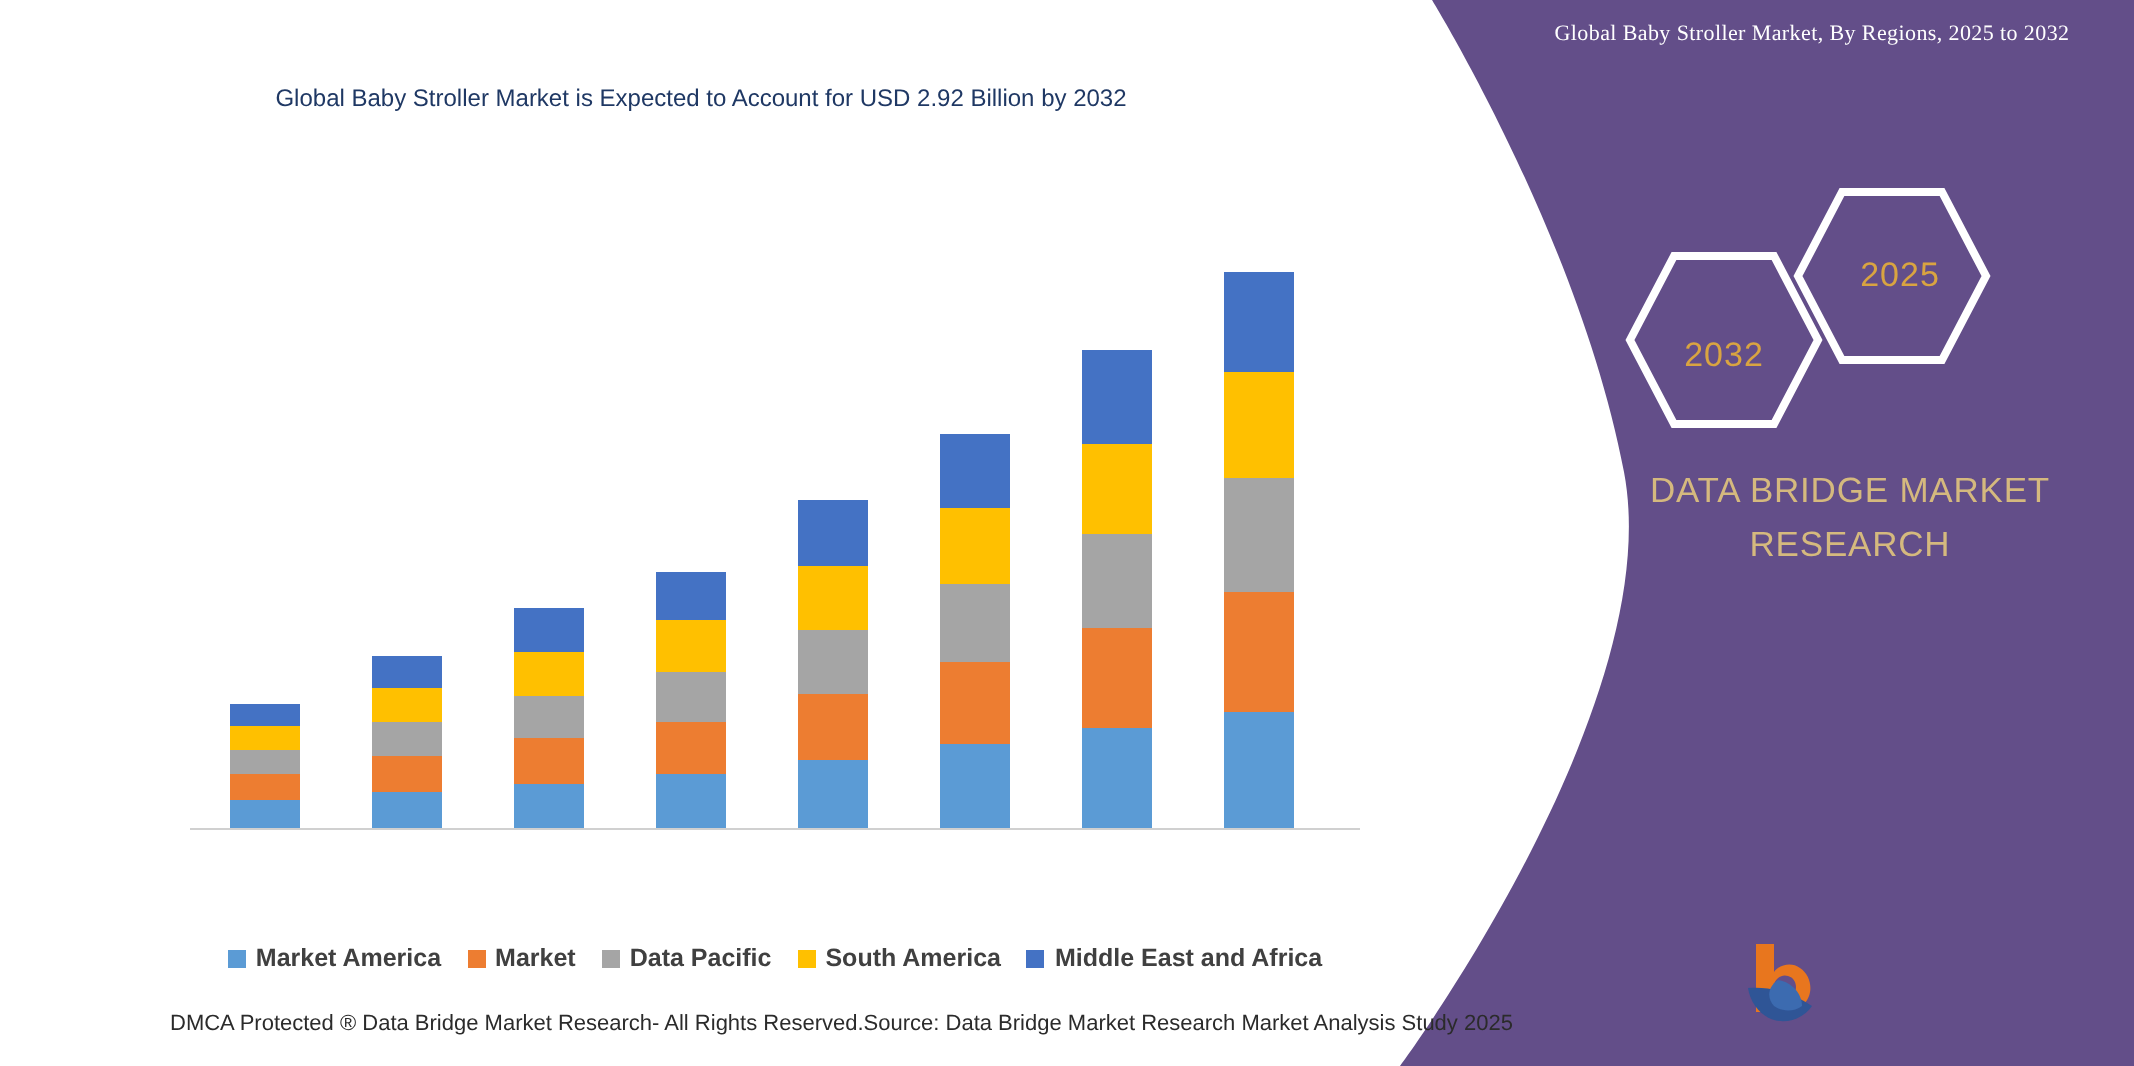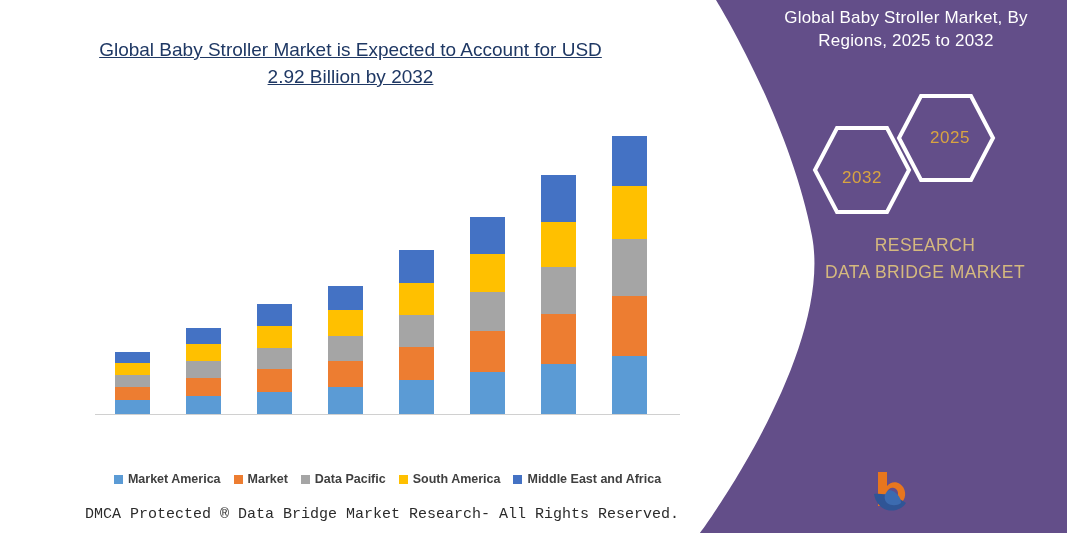--- a/index.html
+++ b/index.html
@@ -4,54 +4,54 @@
 <style>
   html,body{margin:0;padding:0;}
   body{width:1067px;height:533px;background:#ffffff;font-family:"Liberation Sans",sans-serif;overflow:hidden;}
   #root{position:relative;width:1067px;height:533px;background:#fff;}
 
   
   .purple-panel{position:absolute;top:0;left:0;width:1067px;height:533px;pointer-events:none;}
   .purple-panel svg{display:block;}
 
   .panel-title{position:absolute;left:756px;top:6px;width:300px;text-align:center;
-    color:#ffffff;font-size:17px;line-height:23px;font-weight:400;letter-spacing:.2px;}
+    color:#ffffff;font-size:11px;line-height:23px;font-weight:400;letter-spacing:.2px;font-family:Liberation Serif, serif;}
 
   .hex-wrap{position:absolute;left:812px;top:92px;width:190px;height:105px;}
   .hex{position:absolute;}
   .hex-label{position:absolute;width:100%;text-align:center;color:#d9a441;font-size:17px;letter-spacing:.5px;}
 
   .brand-text{position:absolute;left:800px;top:232px;width:250px;text-align:center;
     color:#d5b97e;font-size:17.5px;line-height:27px;letter-spacing:.4px;}
 
   
   .logo{position:absolute;left:872px;top:468px;width:175px;height:46px;}
   .logo-text{position:absolute;left:44px;top:4px;}
   .logo-l1{color:#c9bcd8;font-size:14.5px;letter-spacing:1.2px;font-weight:700;line-height:17px;}
   .logo-l2{color:#a596b6;font-size:7.6px;letter-spacing:2.7px;font-weight:700;line-height:14px;}
 
   
   .chart-title{position:absolute;left:88px;top:36px;width:525px;text-align:center;
-    color:#1f3864;font-size:19px;line-height:27px;font-weight:400;text-decoration:underline;}
+    color:#1f3864;font-size:12px;line-height:27px;font-weight:400;}
 
   .plot{position:absolute;left:95px;top:120px;width:585px;height:295px;}
   .axis-line{position:absolute;left:0;bottom:0;width:585px;height:1px;background:#d0d0d0;}
 
   .bar{position:absolute;bottom:1px;width:35px;}
   .seg{width:100%;display:block;}
 
   .legend{position:absolute;left:95px;top:472px;width:585px;display:flex;
     justify-content:center;align-items:center;gap:13px;}
   .legend-item{display:flex;align-items:center;gap:5px;}
   .legend-swatch{width:9px;height:9px;display:inline-block;}
   .legend-label{font-size:12.5px;font-weight:700;color:#404040;white-space:nowrap;}
 
   .footer{position:absolute;left:85px;top:506px;width:600px;display:flex;
     justify-content:space-between;align-items:center;}
-  .footer span{font-family:Liberation Mono, monospace;font-size:15px;color:#2b2b2b;white-space:nowrap;}
+  .footer span{font-family:Liberation Sans, sans-serif;font-size:11px;color:#2b2b2b;white-space:nowrap;}
 </style>
 </head>
 <body>
 
 <div id="root">
 
   <div class="purple-panel">
     <svg width="1067" height="533" viewBox="0 0 1067 533" xmlns="http://www.w3.org/2000/svg">
       <path d="M 1067 0 L 716 0 C 716 0 790 120 812 236 C 834 352 700 533 700 533 L 1067 533 Z" fill="#634E89"></path>
     </svg>
@@ -65,22 +65,22 @@
     </svg>
     <div class="hex-label" style="left:0;top:76px;width:100px;">2032</div>
 
     <svg class="hex" style="left:84px;top:0;" width="100" height="92" viewBox="0 0 100 92" xmlns="http://www.w3.org/2000/svg">
       <polygon points="25,4 75,4 97,46 75,88 25,88 3,46" fill="#634E89" stroke="#ffffff" stroke-width="4"></polygon>
     </svg>
     <div class="hex-label" style="left:88px;top:36px;width:100px;">2025</div>
   </div>
 
   <div class="brand-text">
+    <div>DATA BRIDGE MARKET</div>
     <div>RESEARCH</div>
-    <div>DATA BRIDGE MARKET</div>
   </div>
 
   <div class="logo">
     <svg width="42" height="44" viewBox="0 0 42 44" xmlns="http://www.w3.org/2000/svg">
       <path d="M6 4 h9 v14 c3,-4 9,-5 13,-2 c6,4 7,13 2,18 c-4,4 -11,4 -15,0 l0,-6 c3,4 8,4 10,1
                c2,-3 1,-8 -3,-9 c-3,-1 -6,1 -7,4 L15,38 H6 Z" fill="#E8761E"></path>
       <path d="M2 26 c10,-1 22,2 32,9 c-4,6 -12,9 -19,7 C8,40 3,33 2,26 Z" fill="#2F5596"></path>
       <path d="M17 22 c7,1 12,7 12,13 c-4,3 -10,3 -14,0 c-3,-3 -4,-9 2,-13 Z" fill="#3C6BB0"></path>
     </svg>
   </div>
@@ -168,15 +168,16 @@
         <span class="legend-label">South America</span>
       </div>
       <div class="legend-item">
         <span class="legend-swatch" style="background: rgb(68, 114, 196);"></span>
         <span class="legend-label">Middle East and Africa</span>
       </div>
     </div>
 
   <div class="footer">
     <span>DMCA Protected ® Data Bridge Market Research-  All Rights Reserved.</span>
+    <span>Source: Data Bridge Market Research  Market Analysis Study 2025</span>
   </div>
 
 </div>
 
 </body></html>

